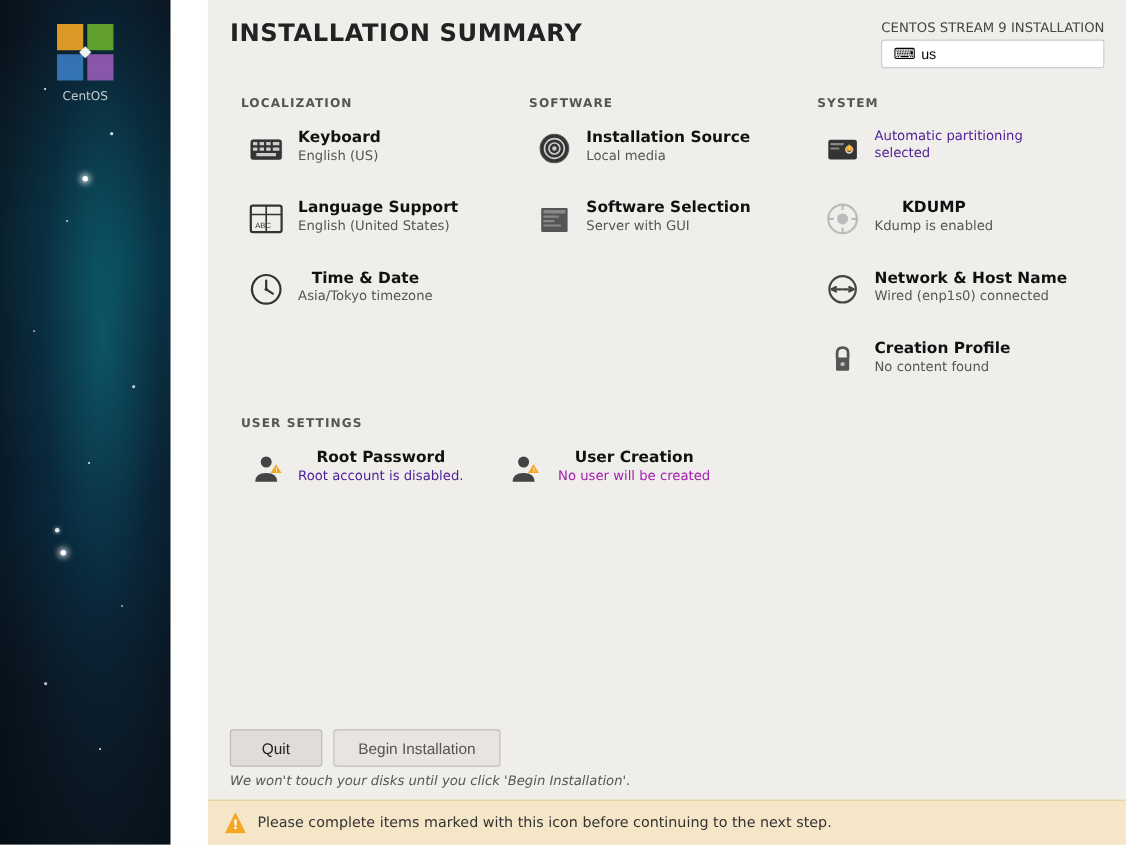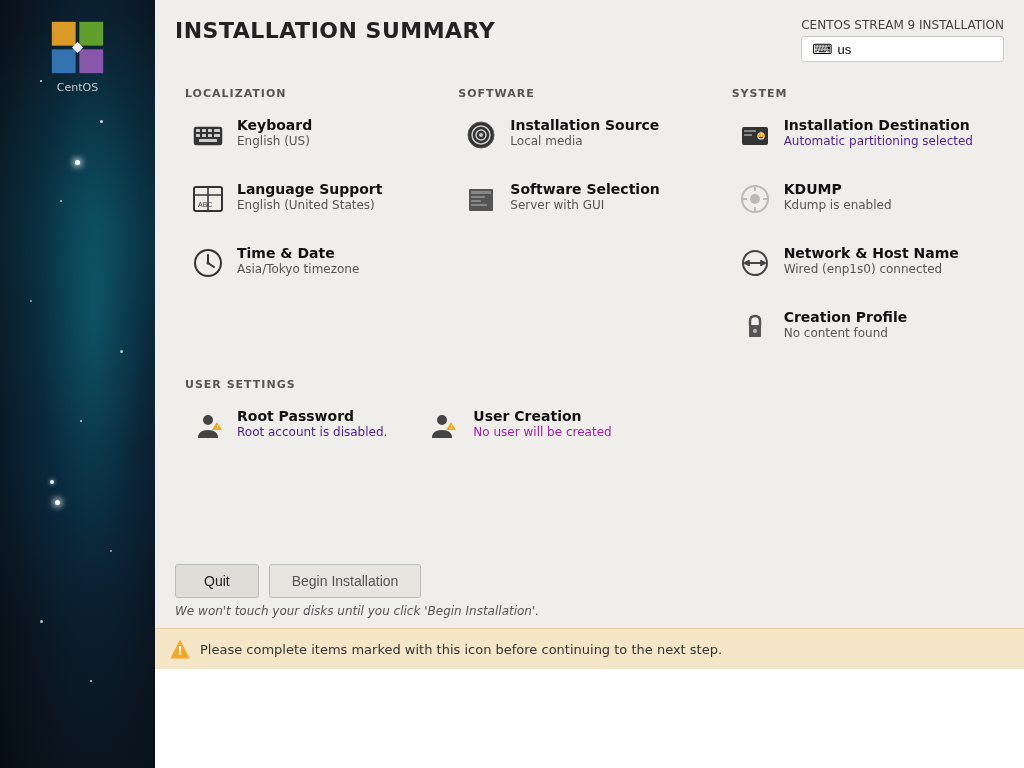--- a/index.html
+++ b/index.html
@@ -53,24 +53,25 @@
     
     .star {
       position: absolute;
       background: white;
       border-radius: 50%;
     }
 
     
     #main {
       flex: 1;
-      height: 669px;
+      height: 768px;
       background: #f0eeeb;
       display: flex;
       flex-direction: column;
+      margin-left: 34px;
     }
 
     
     #header {
       display: flex;
       justify-content: space-between;
       align-items: flex-start;
       padding: 18px 20px 10px 20px;
       background: #f0eeeb;
     }
@@ -159,20 +160,21 @@
 
     .setting-text {
       display: flex;
       flex-direction: column;
     }
     .setting-title {
       font-size: 14px;
       font-weight: bold;
       color: #111;
       line-height: 1.3;
+      text-align: center;
     }
     .setting-subtitle {
       font-size: 12px;
       color: #555;
       line-height: 1.3;
     }
     .setting-subtitle.warning {
       color: #4c1d95;
       font-weight: 500;
     }
@@ -413,21 +415,20 @@
               <circle cx="22" cy="17" r="3" fill="none" stroke="#ccc" stroke-width="1.5"></circle>
               <circle cx="22" cy="17" r="1" fill="#ccc"></circle>
               <rect x="5" y="11" width="12" height="2" rx="0.5" fill="#888"></rect>
               <rect x="5" y="15" width="8" height="2" rx="0.5" fill="#888"></rect>
 
               <polygon points="18,18 26,18 22,12" fill="#f5a623" stroke="none"></polygon>
               <text x="21.5" y="17.5" font-size="5" fill="white" font-weight="bold" font-family="Arial">!</text>
             </svg>
           </div>
           <div class="setting-text">
-            <span class="setting-title">Installation Destination</span>
             <span class="setting-subtitle warning">Automatic partitioning selected</span>
           </div>
         </div>
 
         <div class="setting-item">
           <div class="setting-icon-wrap">
             <svg class="setting-icon-svg" viewBox="0 0 32 32">
               <circle cx="16" cy="16" r="13" fill="none" stroke="#bbb" stroke-width="2"></circle>
               <circle cx="16" cy="16" r="5" fill="#bbb"></circle>
               <line x1="16" y1="3" x2="16" y2="8" stroke="#bbb" stroke-width="2"></line>

